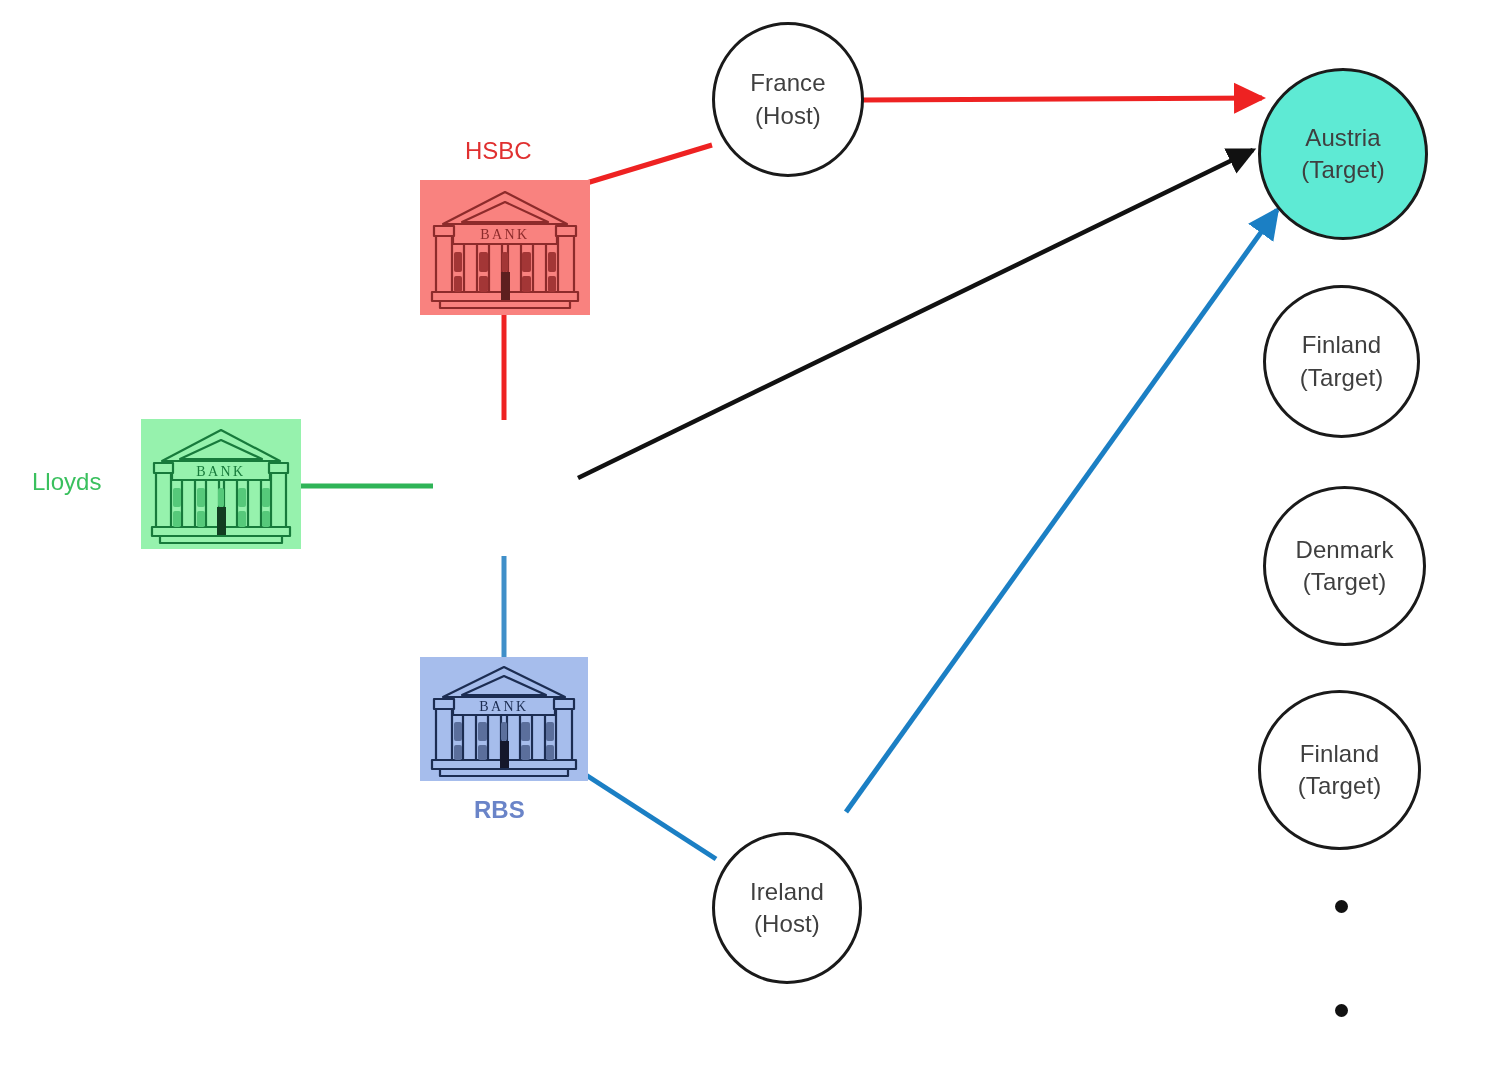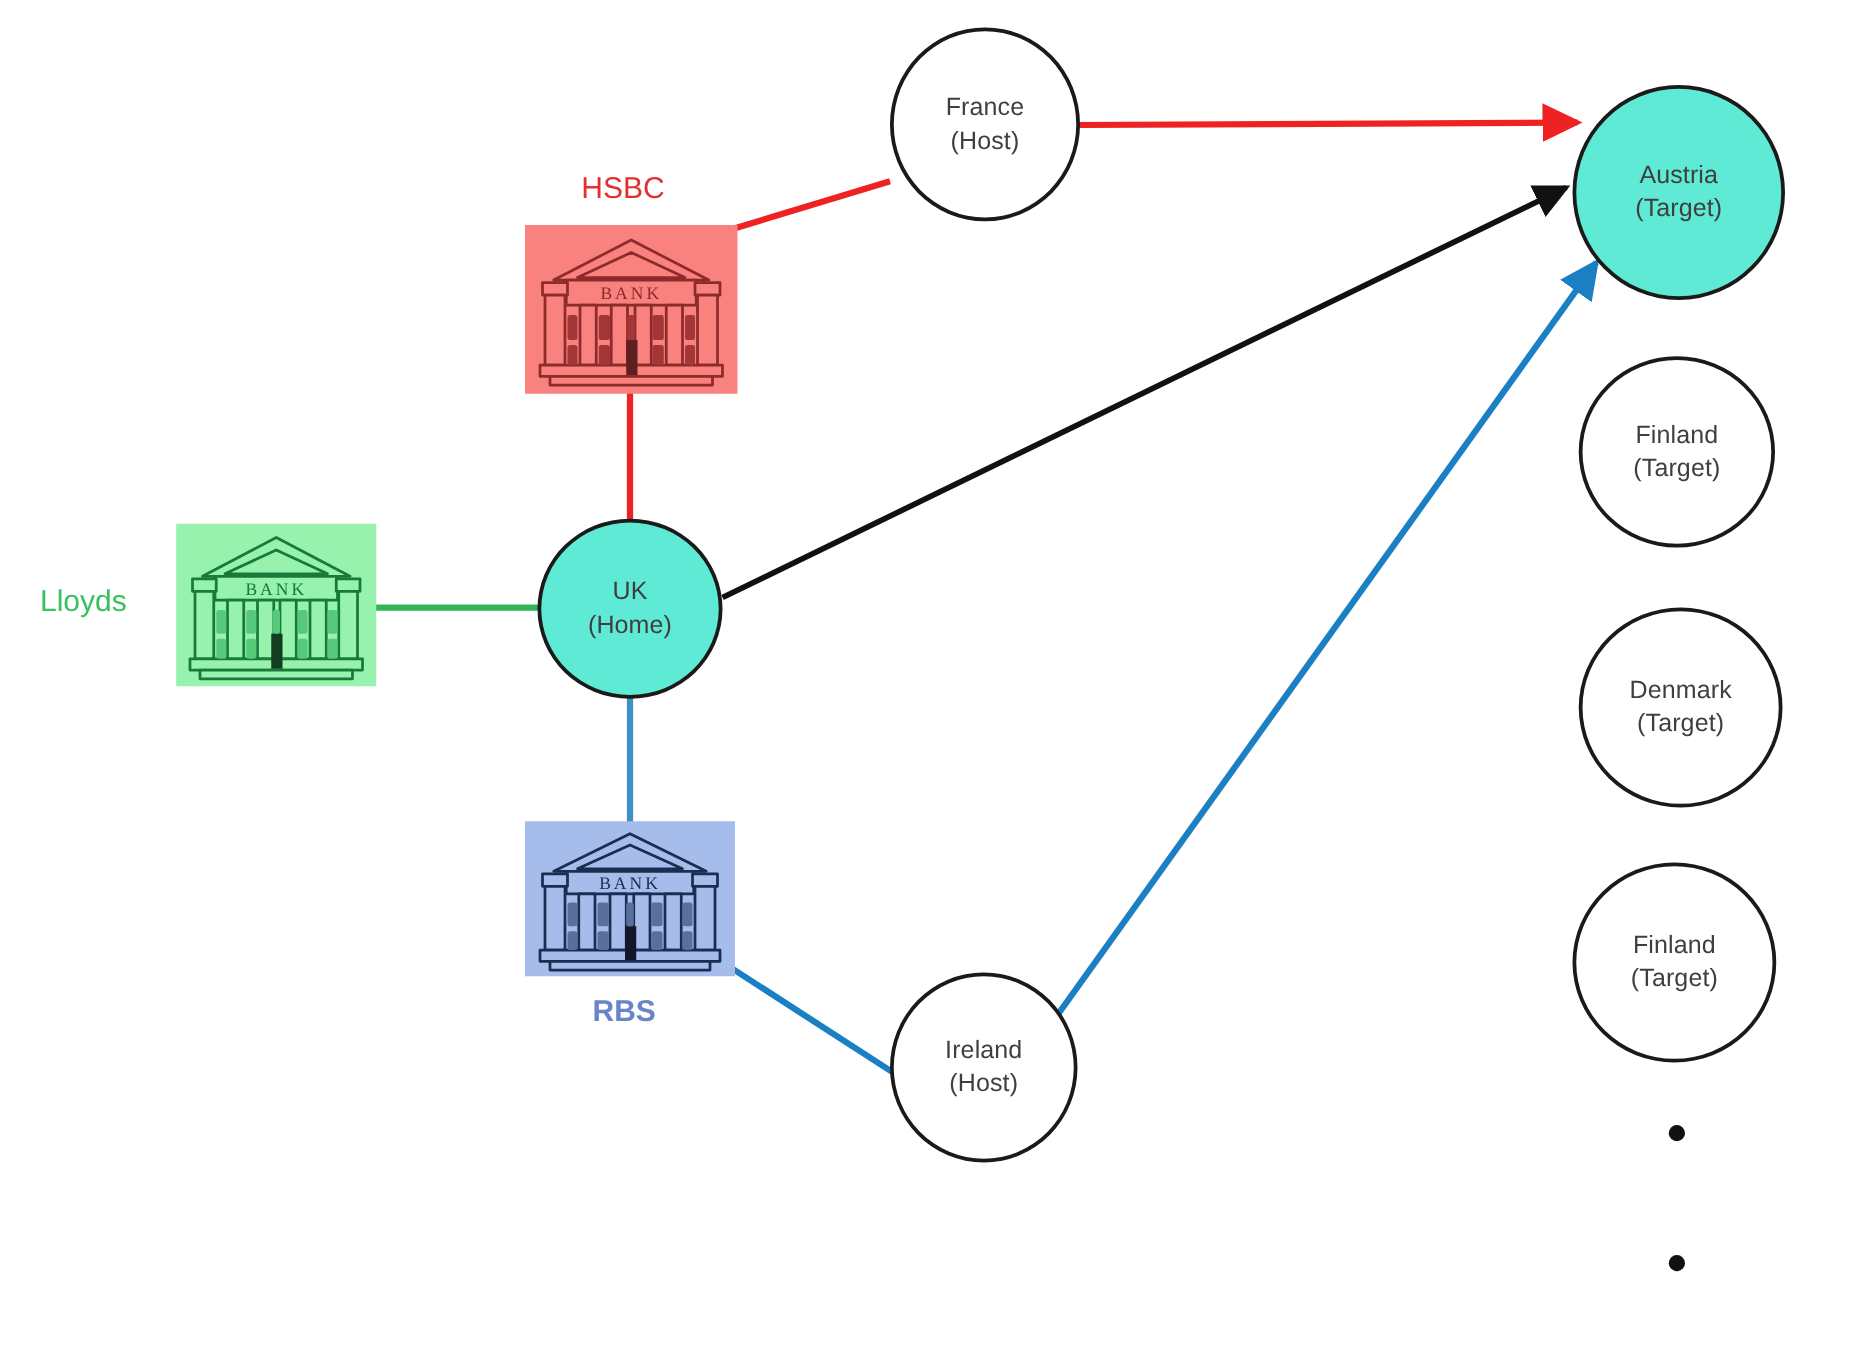--- a/index.html
+++ b/index.html
@@ -30,21 +30,21 @@
     position: absolute;
     border: 3px solid #1a1a1a;
     border-radius: 50%;
     display: flex;
     flex-direction: column;
     align-items: center;
     justify-content: center;
     box-sizing: border-box;
     text-align: left;
     color: #3f3f3f;
-    font-size: 20px;
+    font-size: 24px;
     line-height: 1.35;
     letter-spacing: .1px;
     z-index: 3;
   }
   .node.filled { background: #5eead4; }
   .node.hollow { background: #ffffff; }
   .node .nline { display: block; }
 
   
   .bank-tile {
@@ -212,41 +212,37 @@
   <div class="node hollow" style="left:712px; top:22px; width:152px; height:155px;">
     <span class="nline">France</span>
     <span class="nline">(Host)</span>
   </div>
 
   <div class="node filled" style="left:1258px; top:68px; width:170px; height:172px;">
     <span class="nline">Austria</span>
     <span class="nline">(Target)</span>
   </div>
 
-  <div class="node filled" style="left:430px; top:415px; width:148px; height:144px;">
-    <span class="nline">UK</span>
-    <span class="nline">(Home)</span>
-  </div>
 
   <div class="node hollow" style="left:1263px; top:285px; width:157px; height:153px;">
     <span class="nline">Finland</span>
     <span class="nline">(Target)</span>
   </div>
 
   <div class="node hollow" style="left:1263px; top:486px; width:163px; height:160px;">
     <span class="nline">Denmark</span>
     <span class="nline">(Target)</span>
   </div>
 
   <div class="node hollow" style="left:1258px; top:690px; width:163px; height:160px;">
     <span class="nline">Finland</span>
     <span class="nline">(Target)</span>
   </div>
 
-  <div class="node hollow" style="left:712px; top:778px; width:150px; height:152px;">
+  <div class="node hollow" style="left:712px; top:832px; width:150px; height:152px;">
     <span class="nline">Ireland</span>
     <span class="nline">(Host)</span>
   </div>
 
   <div class="dot" style="left:1335px; top:900px;"></div>
   <div class="dot" style="left:1335px; top:1004px;"></div>
 
 </div>
 
 </body></html>

